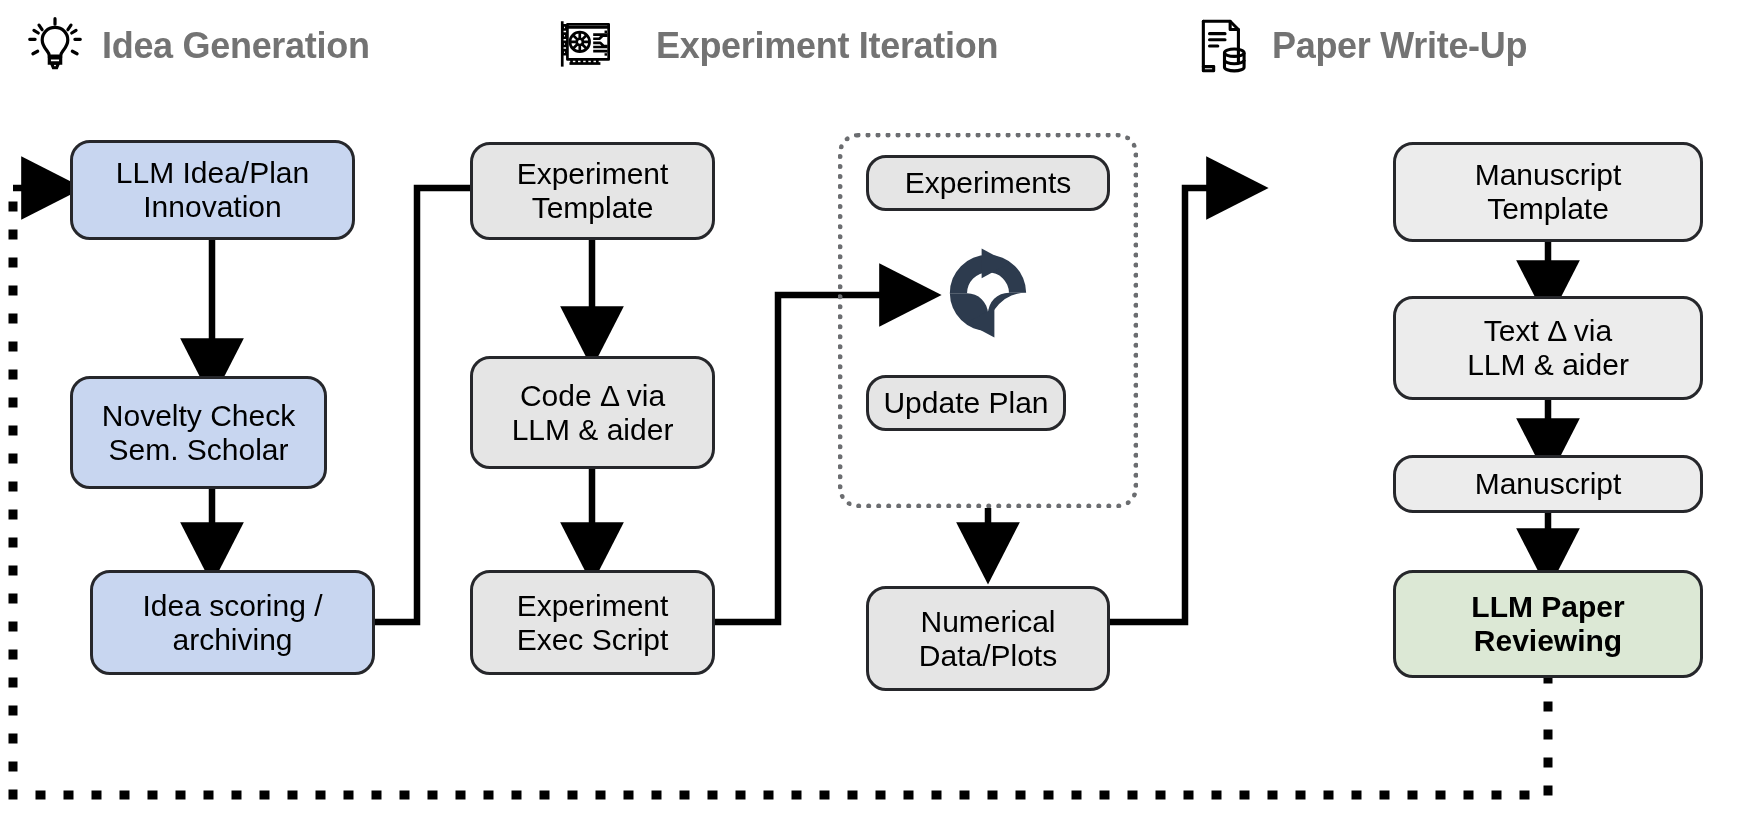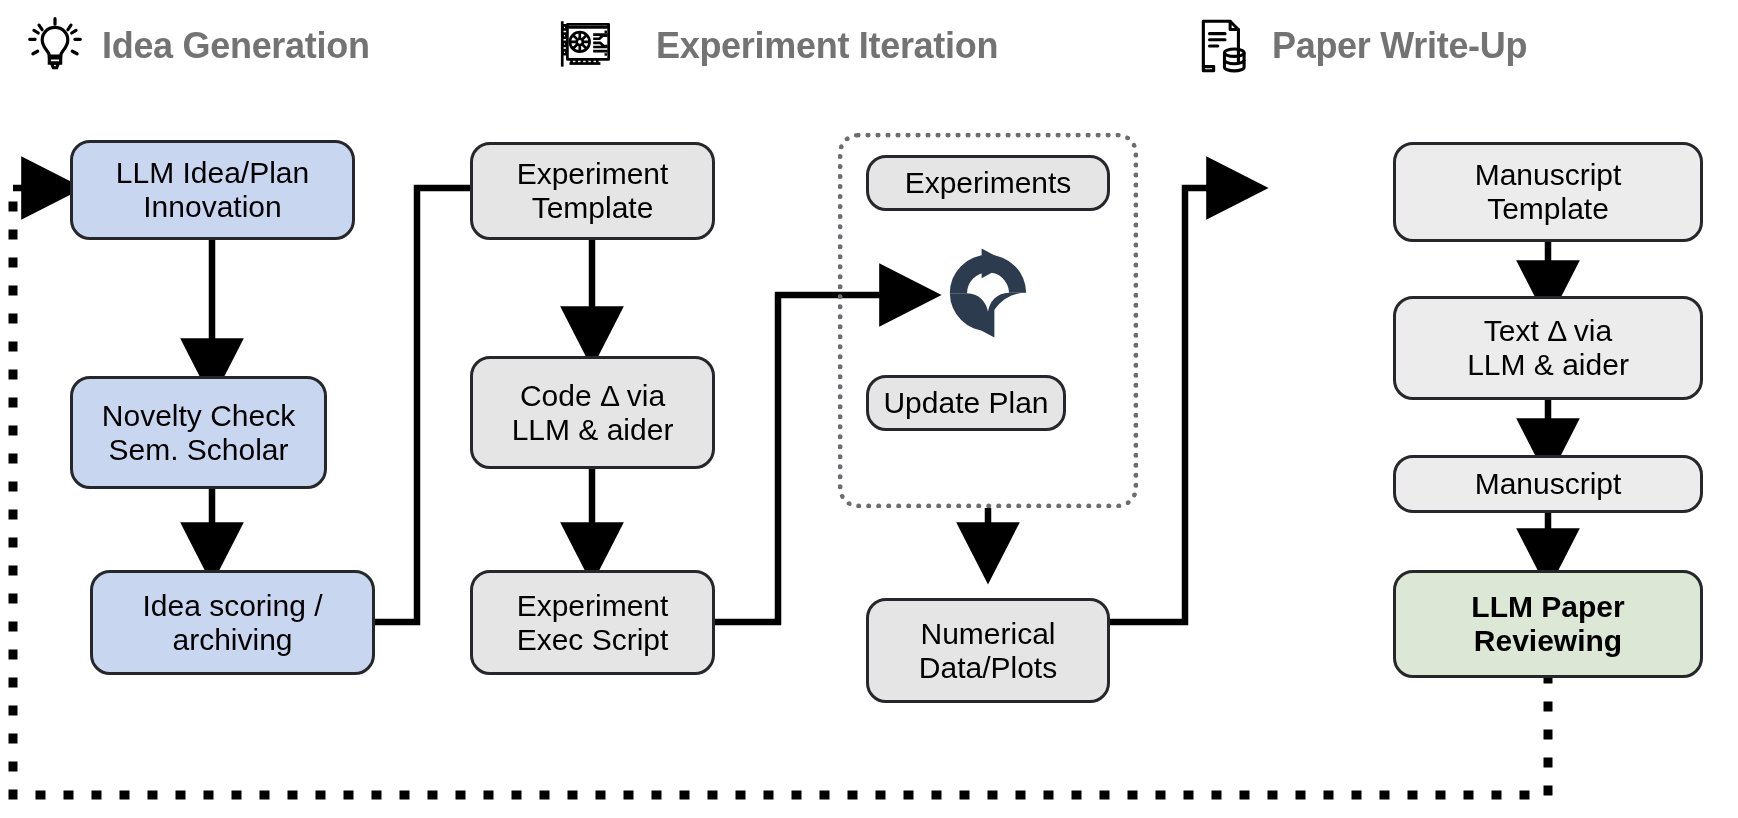--- a/index.html
+++ b/index.html
@@ -168,21 +168,21 @@
         <path d="M44 8 L44 36 L70 22 Z"></path>
         <path d="M56 92 L56 64 L30 78 Z"></path>
       </g>
     </svg>
   </span>
 
   <div class="box orange" style="left:866px;top:375px;width:200px;height:56px;">
     <span class="lbl">Update Plan</span>
   </div>
 
-  <div class="box orange" style="left:866px;top:598px;width:244px;height:105px;">
+  <div class="box orange" style="left:866px;top:586px;width:244px;height:105px;">
     <span class="lbl">Numerical
 Data/Plots</span>
   </div>
 
   <div class="box gray" style="left:1393px;top:142px;width:310px;height:100px;">
     <span class="lbl">Manuscript
 Template</span>
   </div>
 
   <div class="box gray" style="left:1393px;top:296px;width:310px;height:104px;">

